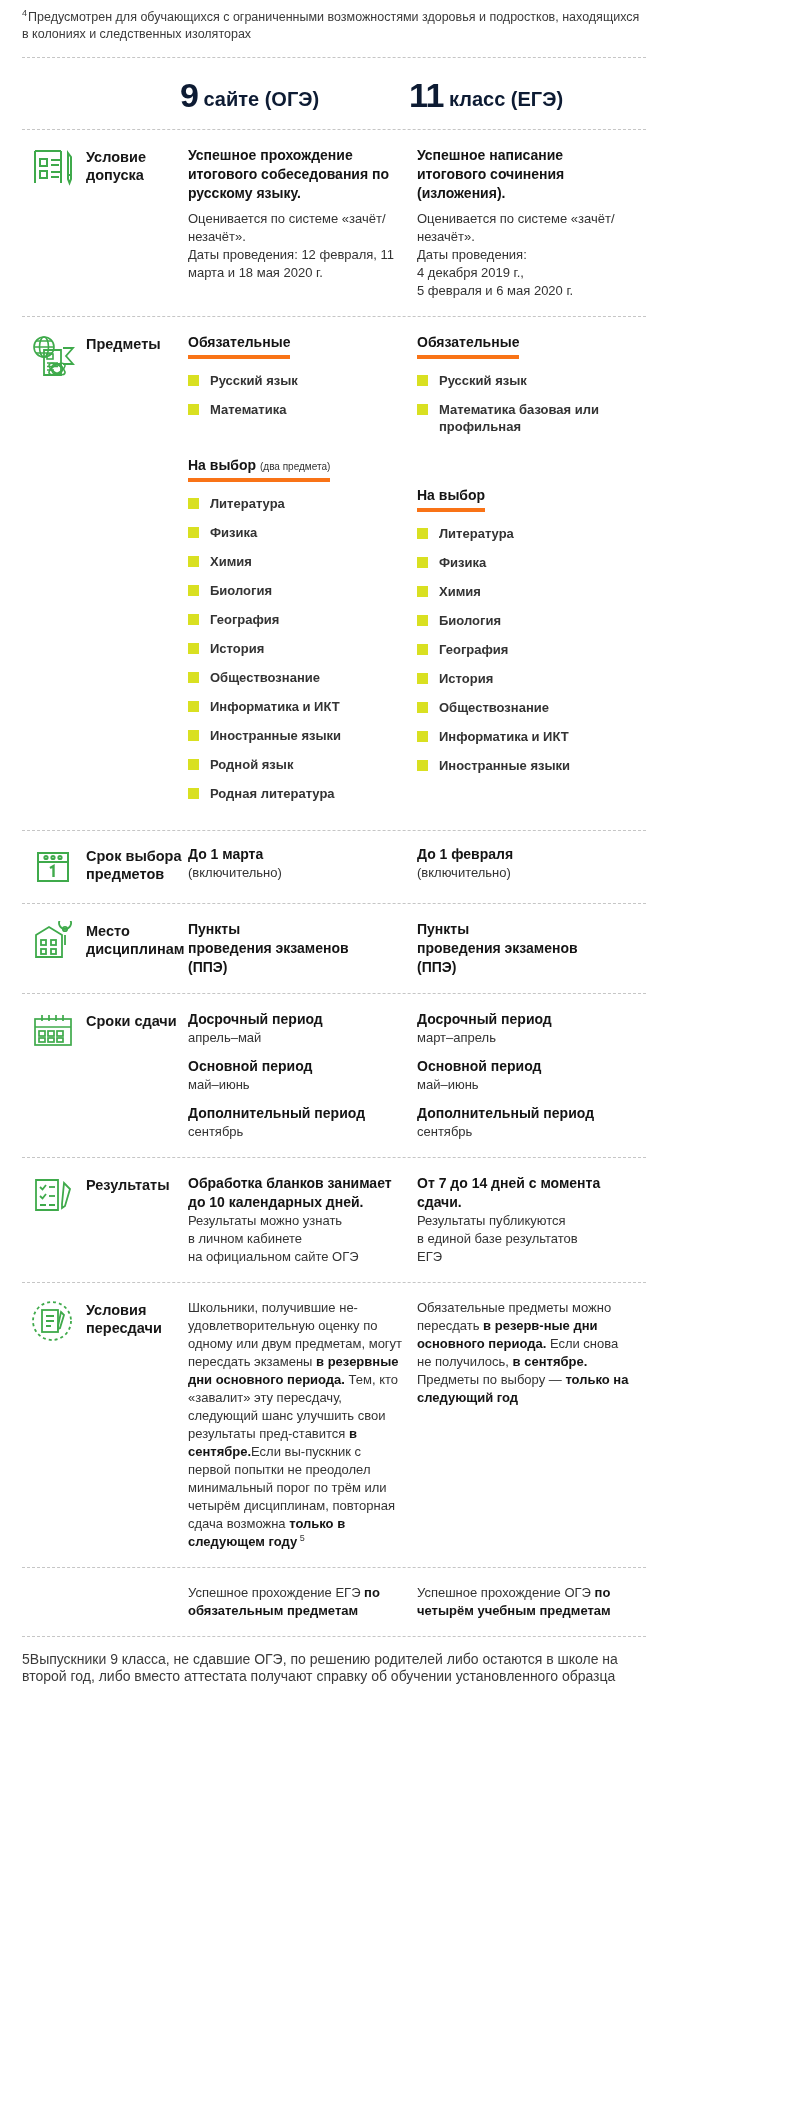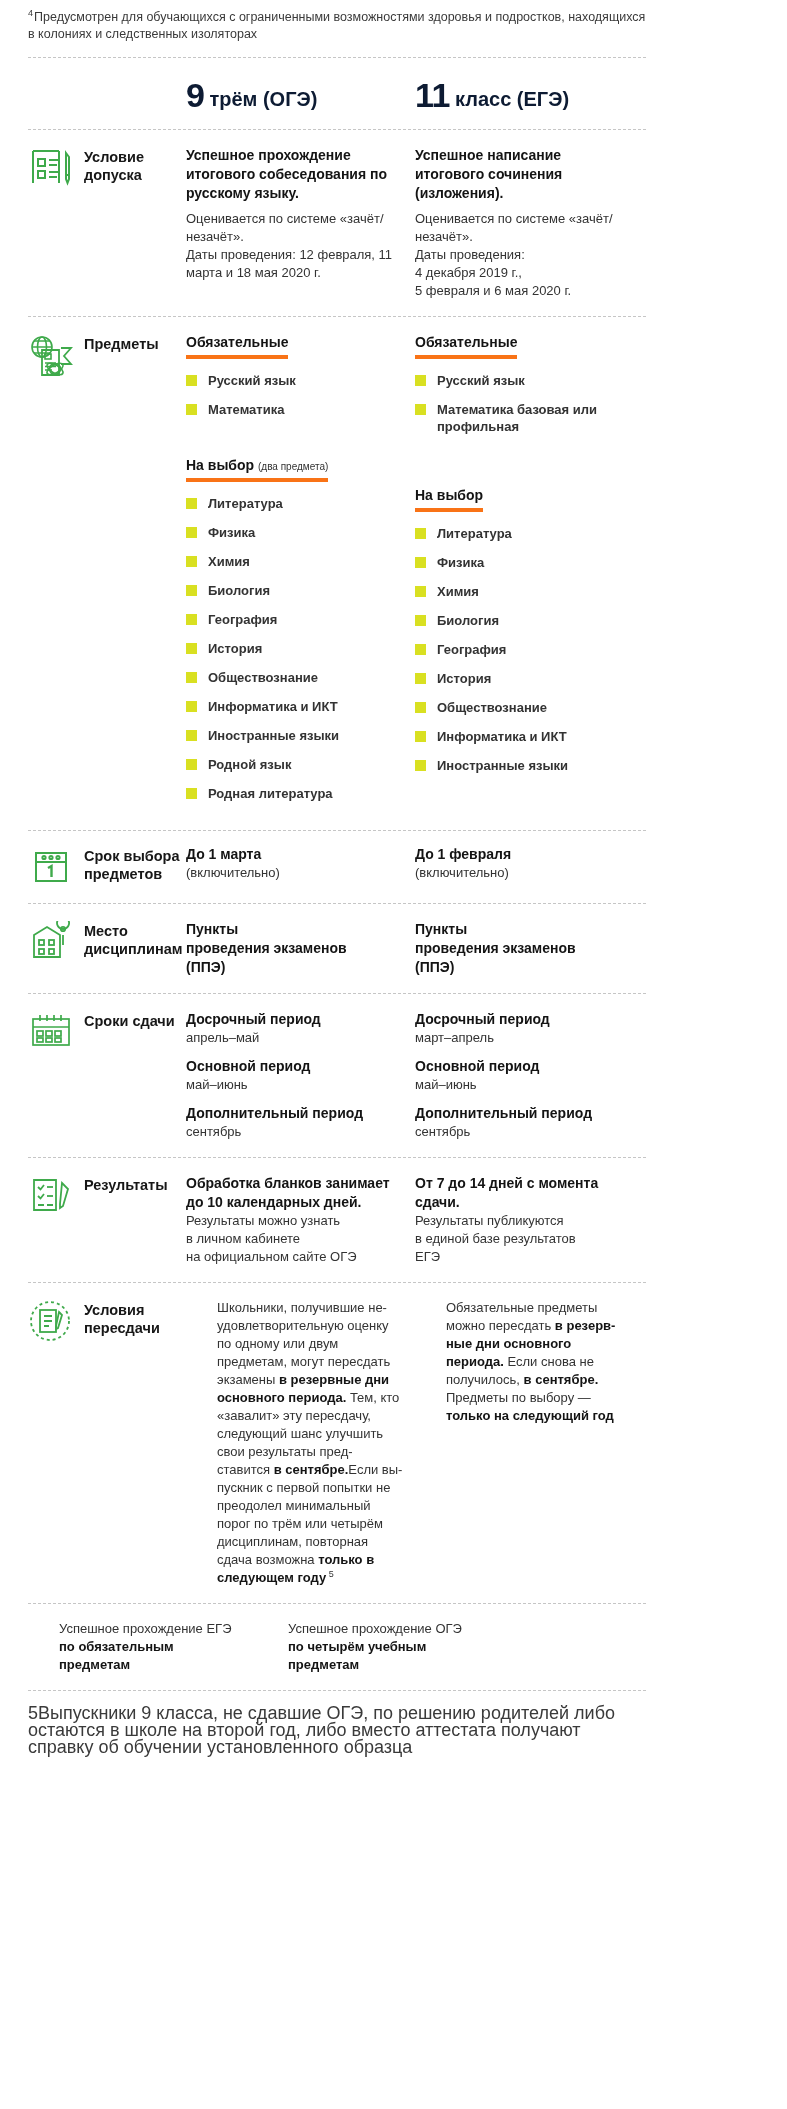--- a/index.html
+++ b/index.html
@@ -4,37 +4,37 @@
 <style>
   * { box-sizing: border-box; }
   html, body { margin: 0; padding: 0; }
   body {
     width: 787px;
     background: #ffffff;
     font-family: "Liberation Sans", "DejaVu Sans", sans-serif;
     color: #2b2b2b;
     -webkit-font-smoothing: antialiased;
   }
-  .page { width: 666px; position: relative; padding: 0 0 0 6px; }
+  .page { width: 666px; position: relative; padding: 0 0 0 0; }
 
   
   .footnote {
     font-size: 12.5px;
     line-height: 17px;
     color: #3a3a3a;
     padding: 9px 20px 0 22px;
   }
   .footnote .sup {
     font-size: 9px;
     vertical-align: super;
     line-height: 0;
     margin-right: 1px;
   }
   .footnote-bottom {
-    font-size: 18px;
+    font-size: 14px;
     line-height: 17px;
     color: #3a3a3a;
     padding: 14px 16px 18px 22px;
   }
 
   
   .sep {
     height: 0;
     border-top: 1px dashed #c6c6c6;
     margin: 0 20px 0 22px;
@@ -63,20 +63,21 @@
     font-size: 20px;
     font-weight: bold;
     margin-left: 5px;
   }
 
   
   .row {
     display: flex;
     align-items: flex-start;
     padding: 16px 20px 16px 22px;
+    justify-content: flex-end;
   }
   .row.tight { padding-top: 14px; padding-bottom: 14px; }
 
   .label-cell {
     flex: 0 0 158px;
     width: 158px;
     display: flex;
     align-items: flex-start;
     gap: 10px;
   }
@@ -115,21 +116,20 @@
     font-size: 13px;
     line-height: 18px;
     color: #333333;
   }
   .plain-line.sp { margin-top: 7px; }
   .strong-line.sp { margin-top: 10px; }
   .rich {
     font-size: 13px;
     line-height: 18px;
     color: #333333;
-    margin-left: 31px;
   }
   .rich b { color: #141414; }
   .rich .sup { font-size: 9px; vertical-align: super; line-height: 0; }
 
   
   .sub-head {
     font-size: 14px;
     font-weight: bold;
     color: #141414;
     display: inline-block;
@@ -166,21 +166,21 @@
 
   <div class="footnote">
     <span class="sup">4</span><span>Предусмотрен для обучающихся с ограниченными возможностями здоровья и подростков, находящихся в колониях и следственных изоляторах</span>
   </div>
 
   <div class="sep" style="margin-top:14px"></div>
 
   <div class="head-row">
     <div class="head-label-col"></div>
     <div class="head-col">
-      <span class="num">9</span><span class="cls">трём (ОГЭ)</span>
+      <span class="num">9</span><span class="cls">сайте (ОГЭ)</span>
     </div>
     <div class="head-col">
       <span class="num">11</span><span class="cls">класс (ЕГЭ)</span>
     </div>
   </div>
 
   <div class="sep"></div>
 
   <div class="row">
     <div class="label-cell">

